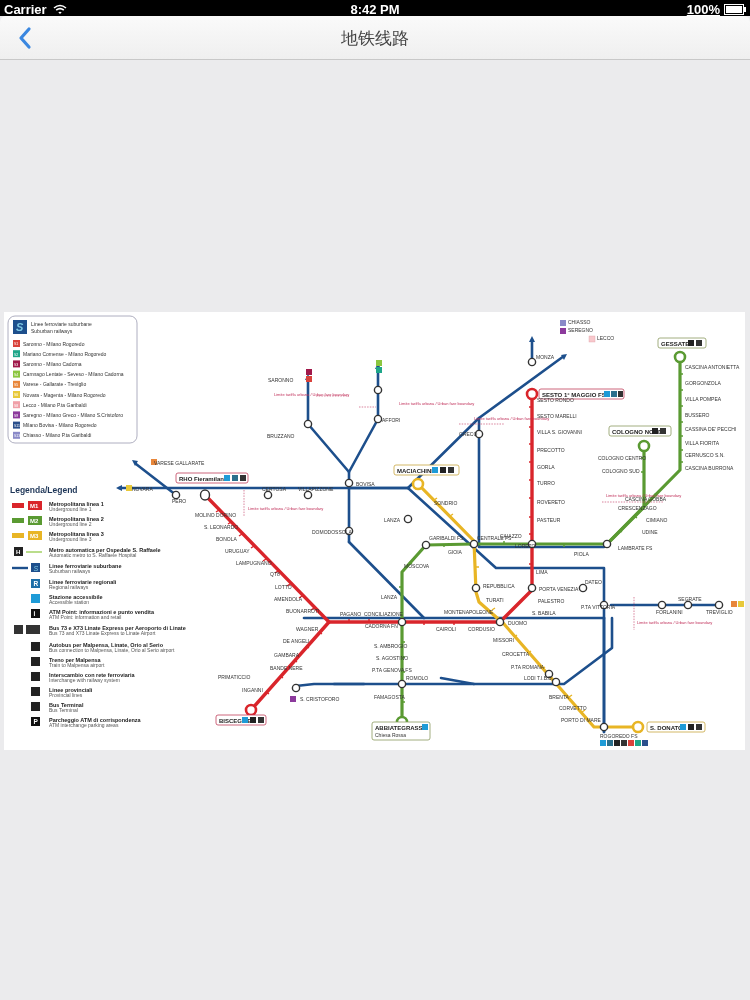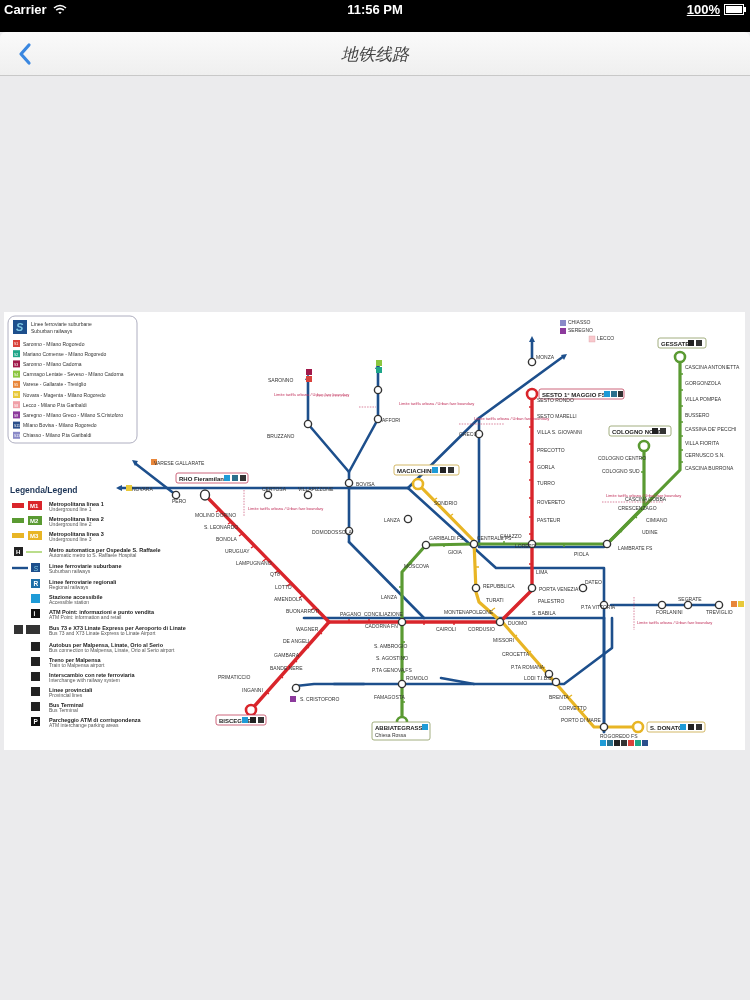--- a/index.html
+++ b/index.html
@@ -1,24 +1,24 @@
 <!DOCTYPE html>
 <html><head>
 <meta charset="utf-8">
 <style>
   html, body { margin:0; padding:0; }
   body { width:750px; height:1000px; background:#ebebed; font-family:"Liberation Sans", "DejaVu Sans", sans-serif; position:relative; overflow:hidden; }
-  .statusbar { position:absolute; left:0; top:0; width:750px; height:32px; background:#000; color:#fff; font-size:13px; font-weight:bold; }
+  .statusbar { position:absolute; left:0; top:0; width:750px; height:16px; background:#000; color:#fff; font-size:13px; font-weight:bold; }
   .statusbar .carrier { position:absolute; left:4px; top:2px; display:flex; align-items:center; gap:6px; }
   .statusbar .time { position:absolute; left:0; right:0; top:2px; text-align:center; }
   .statusbar .battery { position:absolute; right:6px; top:2px; display:flex; align-items:center; gap:4px;text-decoration:underline; }
   .batt-icon { width:18px; height:9px; border:1px solid #fff; position:relative; }
   .batt-icon::before { content:""; position:absolute; left:1px; top:1px; right:1px; bottom:1px; background:#fff; }
   .batt-icon::after { content:""; position:absolute; right:-3px; top:2px; width:2px; height:5px; background:#fff; }
-  .navbar { position:absolute; left:0; top:32px; width:750px; height:43px; background:linear-gradient(#fafafa,#efefef); border-bottom:1px solid #c8c8c8; border-radius:6px 6px 0 0;font-style:italic; }
+  .navbar { position:absolute; left:0; top:16px; width:750px; height:43px; background:linear-gradient(#fafafa,#efefef); border-bottom:1px solid #c8c8c8; border-radius:6px 6px 0 0; }
   .navbar .back { position:absolute; left:12px; top:8px; width:28px; height:28px; cursor:pointer; }
   .navbar .title { position:absolute; left:0; right:0; top:11px; text-align:center; font-size:17px; color:#444; font-family:"DejaVu Sans", sans-serif; }
   .mapwrap { position:absolute; left:4px; top:312px; width:741px; height:438px; background:#fff; }
   .mapwrap svg { display:block; }
   .lbl { font-family:"Liberation Sans", sans-serif; font-size:5px; fill:#333; }
   .lblb { font-family:"Liberation Sans", sans-serif; font-size:6px; font-weight:bold; fill:#222; }
   .leg-t { font-family:"Liberation Sans", sans-serif; font-size:5.5px; font-weight:bold; fill:#222; }
   .leg-s { font-family:"Liberation Sans", sans-serif; font-size:5px; fill:#555; }
   .note { font-family:"Liberation Sans", sans-serif; font-size:4px; fill:#c0305a; }
 </style>
@@ -27,21 +27,21 @@
 
 <div class="statusbar">
   <div class="carrier">
     <span>Carrier</span>
     <svg width="14" height="11" viewBox="0 0 14 11">
       <path d="M1 4 Q7 -1 13 4" stroke="#fff" stroke-width="1.6" fill="none"></path>
       <path d="M3.2 6.2 Q7 3 10.8 6.2" stroke="#fff" stroke-width="1.6" fill="none"></path>
       <path d="M5.3 8.3 Q7 7 8.7 8.3 L7 10 Z" fill="#fff"></path>
     </svg>
   </div>
-  <div class="time">11:56 PM</div>
+  <div class="time">8:42 PM</div>
   <div class="battery">
     <span>100%</span>
     <span class="batt-icon"></span>
   </div>
 </div>
 
 <div class="navbar">
   <div class="back">
     <svg width="28" height="28" viewBox="0 0 28 28">
       <path d="M17 5 L9 14 L17 23" stroke="#3a87e0" stroke-width="3.2" fill="none" stroke-linecap="round" stroke-linejoin="round"></path>

